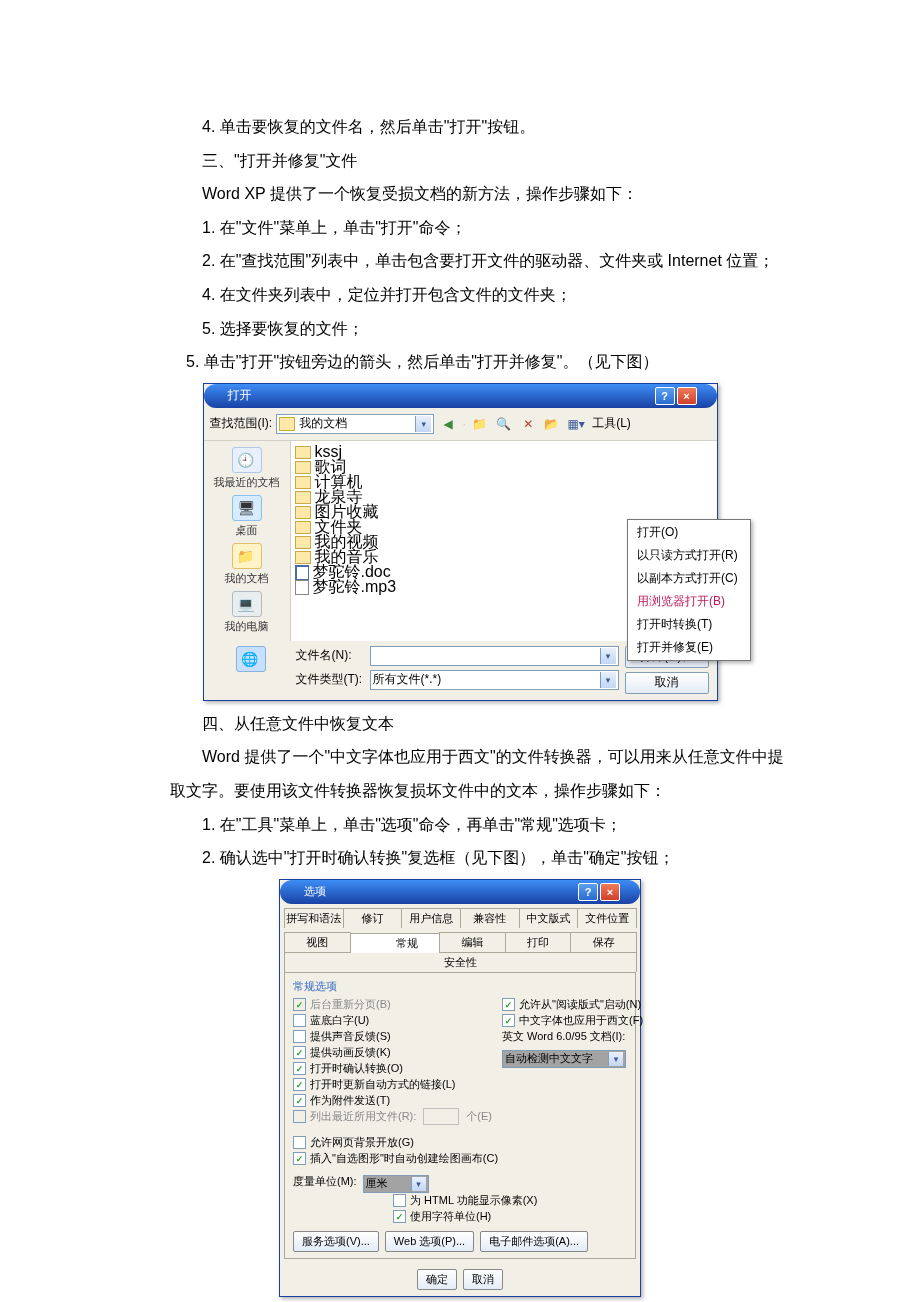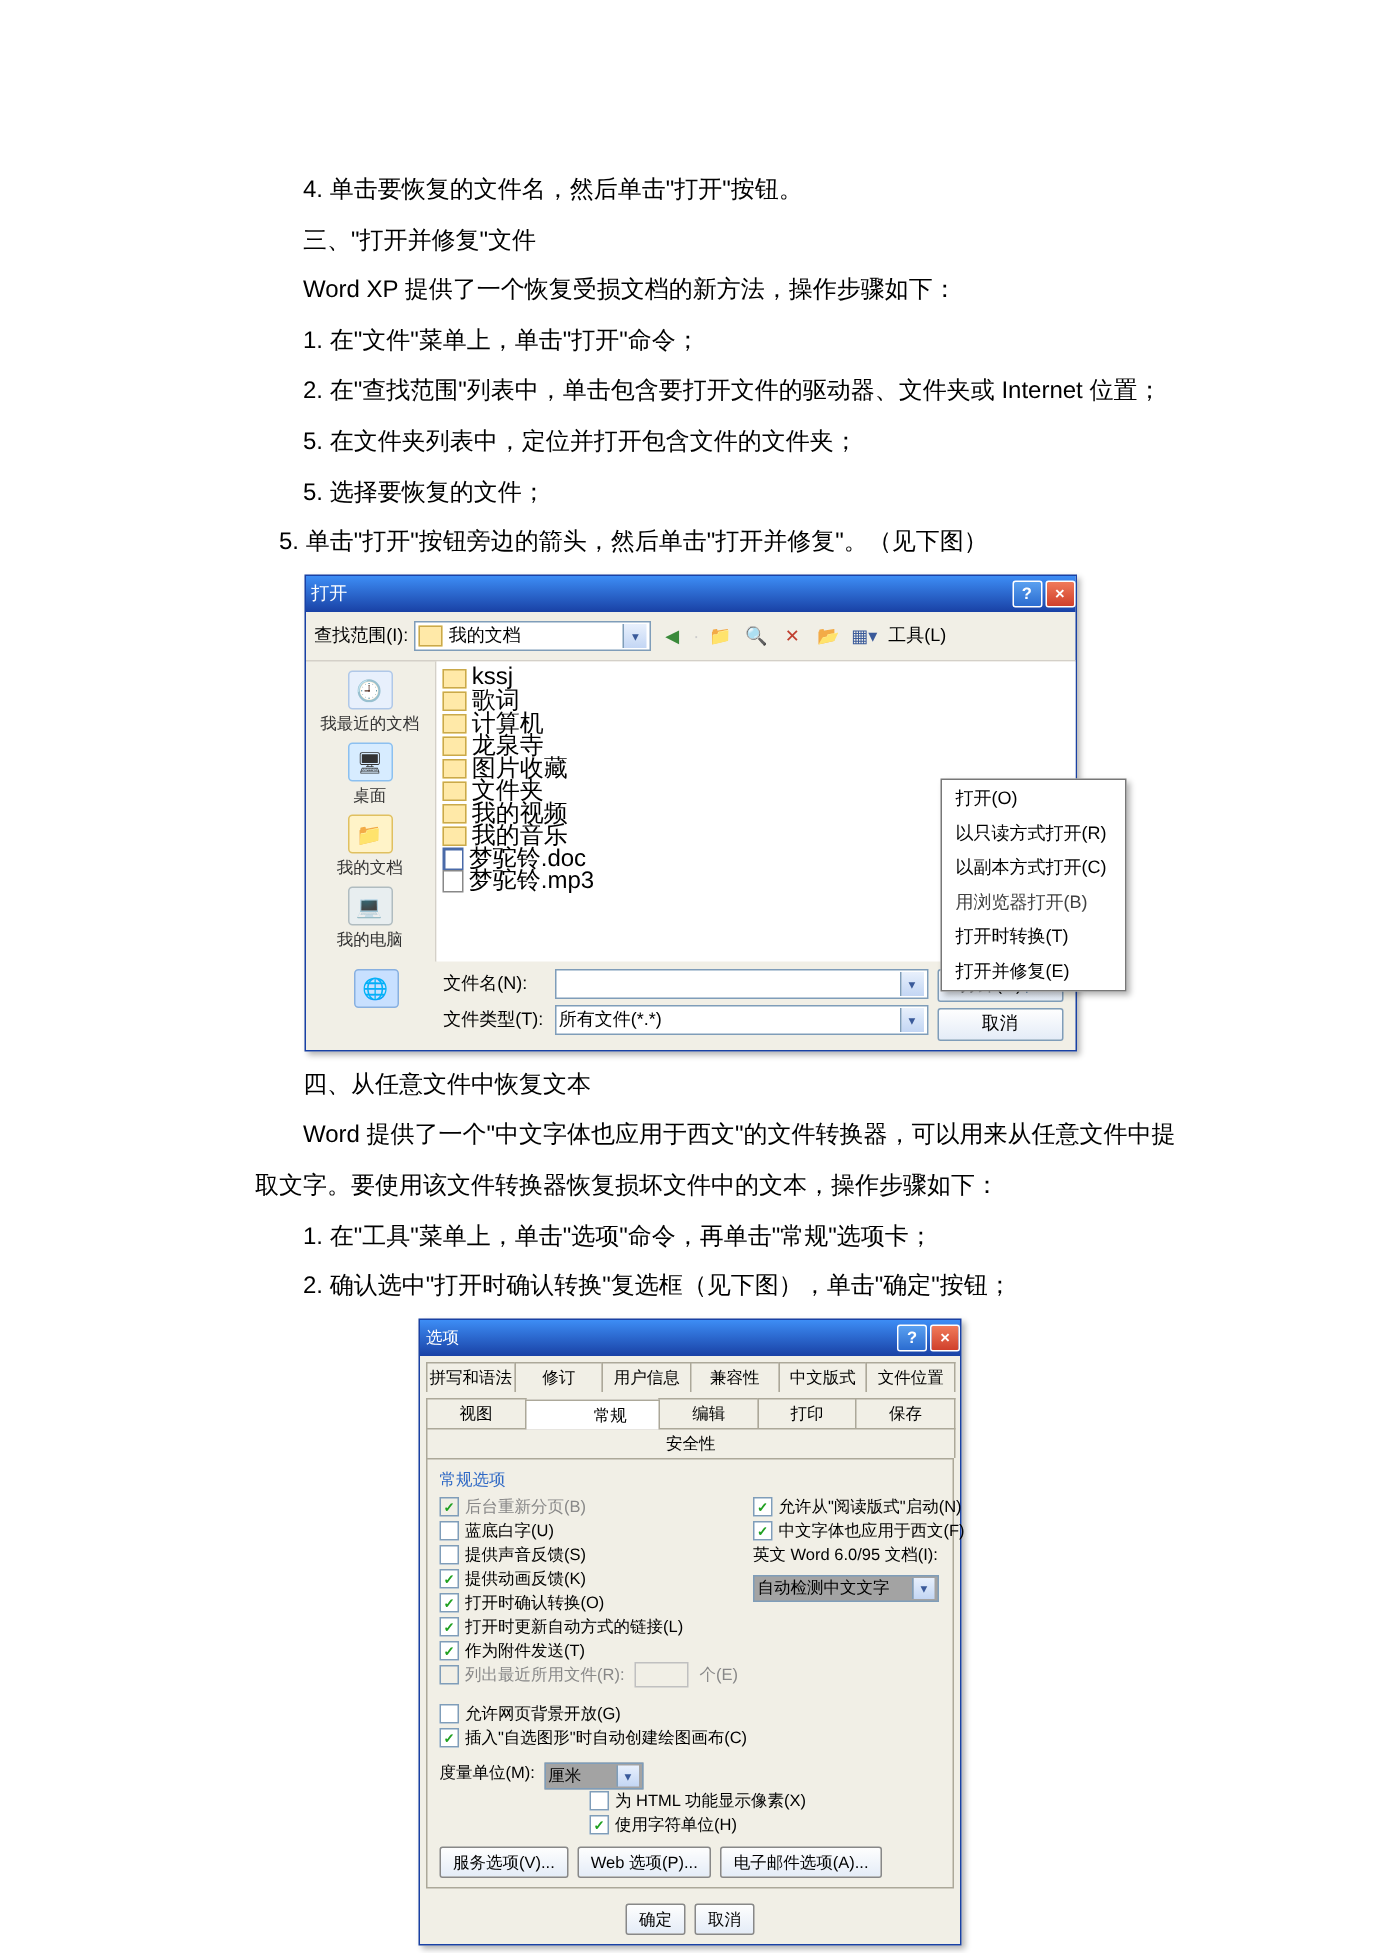--- a/index.html
+++ b/index.html
@@ -4,21 +4,21 @@
 <style>
   body{margin:0;background:#fff;font-family:"Microsoft YaHei","SimSun",sans-serif;color:#000;}
   .page{width:920px;margin:0 auto;padding:110px 0 60px;box-sizing:border-box;}
   .txt{font-size:16px;line-height:2.1;padding:0 130px 0 170px;}
   .txt p{margin:0;}
   .txt .indent{text-indent:2em;}
   .txt .num{padding-left:1em;}
 
   
   .dlg{margin:4px auto 6px;width:513px;border:1px solid #1941a5;background:#f1efe6;font-size:12px;box-shadow:2px 2px 4px rgba(0,0,0,.3);}
-  .title{height:24px;background:linear-gradient(#3d8df5,#1941a5);color:#fff;display:flex;align-items:center;padding:0 0;}
+  .title{height:24px;background:linear-gradient(#3d8df5,#1941a5);color:#fff;display:flex;align-items:center;padding:0 20px;border-radius:12px;}
   .title .t{flex:1;padding-left:4px;}
   .tbtn{width:18px;height:16px;margin-left:2px;display:inline-flex;align-items:center;justify-content:center;font-family:Arial;font-weight:bold;font-size:11px;color:#fff;border:1px solid #fff;border-radius:2px;}
   .help{background:linear-gradient(#5aa0f0,#2b6cd0);}
   .close{background:linear-gradient(#f07a5a,#d0402b);}
 
   .toolbar{display:flex;align-items:center;height:26px;padding:3px 6px;border-bottom:1px solid #d4d0c8;gap:4px;}
   .toolbar .lbl{font-size:12px;}
   .combo{flex:1;height:20px;border:1px solid #7f9db9;background:#fff;display:flex;align-items:center;padding:0 2px;font-size:12px;box-sizing:border-box;}
   .combo .fico{width:14px;height:12px;background:#ffe9a8;border:1px solid #caa94a;margin-right:4px;}
   .combo .arr{margin-left:auto;width:15px;height:16px;background:linear-gradient(#e8f0fc,#c3d6f4);border-left:1px solid #7f9db9;display:flex;align-items:center;justify-content:center;font-size:9px;color:#3a5a9a;}
@@ -45,21 +45,21 @@
   .bfields{flex:1;}
   .brow{display:flex;align-items:center;gap:6px;margin-bottom:4px;}
   .brow .l{width:68px;font-size:12px;}
   .brow .combo{flex:1;}
   .btns{display:flex;flex-direction:column;gap:4px;}
   .wbtn{height:20px;min-width:70px;border:1px solid #7f9db9;background:linear-gradient(#fefefe,#e4ecf7);font-size:12px;display:flex;align-items:center;justify-content:center;padding:0 6px;border-radius:2px;}
   .wbtn .ar{margin-left:3px;font-size:9px;border-left:1px solid #7f9db9;padding-left:3px;}
 
   .menu{position:absolute;left:627px;width:120px;background:#fff;border:1px solid #777;box-shadow:2px 2px 4px rgba(0,0,0,.3);font-size:12px;padding:1px;}
   .mi{padding:3px 8px;}
-  .mi.dis{color:#404040;}
+  .mi.dis{color:#be185d;}
   .dlgwrap{position:relative;display:flex;justify-content:center;}
   .dlgwrap .menu{top:140px;}
 
   
   .dlg2wrap{display:flex;justify-content:center;margin-top:4px;}
   .dlg2{width:360px;border:1px solid #1941a5;background:#f1efe6;font-size:11px;box-shadow:2px 2px 4px rgba(0,0,0,.3);}
   .tabs{display:flex;flex-wrap:wrap;padding:4px 4px 0;}
   .tab{border:1px solid #aca899;border-bottom:none;padding:2px 0;font-size:11px;background:#f1efe6;margin-right:-1px;text-align:center;flex:1;min-width:54px;}
   .tab.act{background:#fff;position:relative;top:1px;padding-left:24px;}
   .panel{margin:0 4px 4px;border:1px solid #aca899;background:#f1efe6;padding:6px 8px;}
@@ -81,21 +81,21 @@
 </head>
 <body>
 
 <div class="page">
   <div class="txt">
     <p class="indent">4. 单击要恢复的文件名，然后单击"打开"按钮。</p>
     <p class="indent">三、"打开并修复"文件</p>
     <p class="indent">Word XP 提供了一个恢复受损文档的新方法，操作步骤如下：</p>
     <p class="indent">1. 在"文件"菜单上，单击"打开"命令；</p>
     <p class="indent">2. 在"查找范围"列表中，单击包含要打开文件的驱动器、文件夹或 Internet 位置；</p>
-    <p class="indent">5. 在文件夹列表中，定位并打开包含文件的文件夹；</p>
+    <p class="indent">4. 在文件夹列表中，定位并打开包含文件的文件夹；</p>
     <p class="indent">5. 选择要恢复的文件；</p>
     <p class="num">5. 单击"打开"按钮旁边的箭头，然后单击"打开并修复"。（见下图）</p>
   </div>
 
   <div class="dlgwrap">
     <div class="dlg">
       <div class="title">
         <span class="t">打开</span>
         <span class="tbtn help">?</span>
         <span class="tbtn close">×</span>

